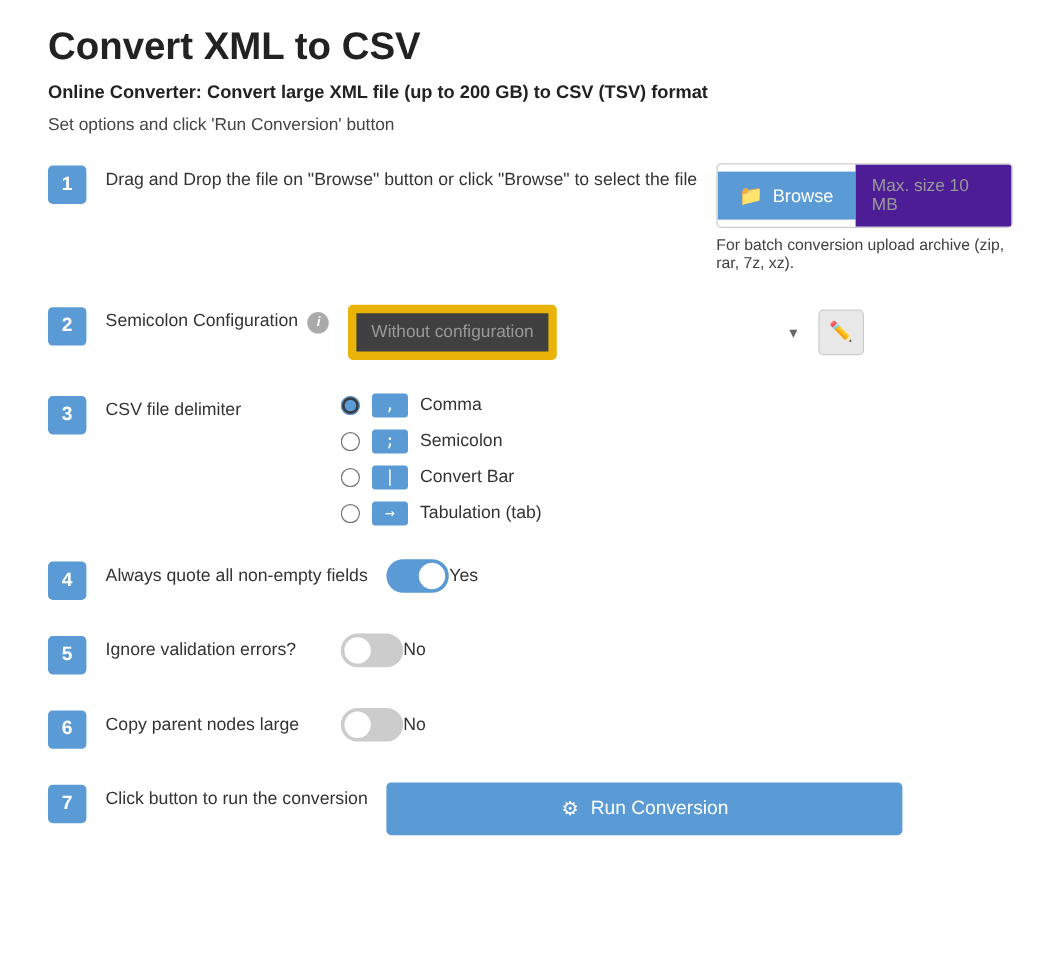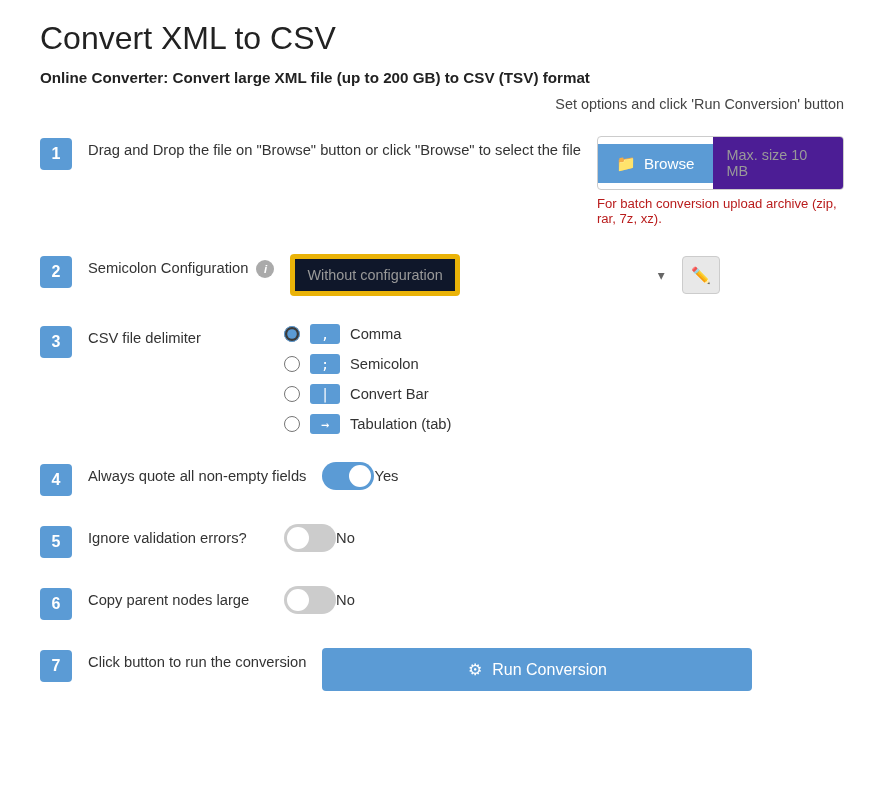--- a/index.html
+++ b/index.html
@@ -6,37 +6,36 @@
     body {
       font-family: Arial, sans-serif;
       background: #fff;
       color: #333;
       padding: 20px 40px;
       max-width: 884px;
     }
 
     h1 {
       font-size: 2rem;
-      font-weight: normal;
+      font-weight: bold;
       margin-bottom: 12px;
       color: #222;
     }
 
     .subtitle {
       font-weight: bold;
       font-size: 0.95rem;
       margin-bottom: 10px;
       color: #222;
     }
 
     .description {
       font-size: 0.9rem;
       color: #444;
       margin-bottom: 24px;
-      text-align: right;
     }
 
     .step-row {
       display: flex;
       align-items: flex-start;
       margin-bottom: 28px;
       gap: 16px;
     }
 
     .step-number {
@@ -90,40 +89,40 @@
 
     .browse-placeholder {
       padding: 10px 14px;
       color: #999;
       font-size: 0.9rem;
       background: #4c1d95;
     }
 
     .batch-note {
       font-size: 0.82rem;
-      color: #b91c1c;
+      color: #404040;
       margin-top: 6px;
     }
 
     
     .config-row {
       display: flex;
       gap: 8px;
       max-width: 430px;
       align-items: center;
     }
 
     .config-select {
       flex: 1;
       padding: 8px 12px;
-      border: 5px solid #eab308;
+      border: 7px solid #eab308;
       border-radius: 4px;
       font-size: 0.9rem;
       color: #999;
-      background: #0f172a;
+      background: #404040;
       appearance: none;
       cursor: pointer;
     }
 
     .config-edit-btn {
       width: 38px;
       height: 38px;
       background: #e8e8e8;
       border: 1px solid #ccc;
       border-radius: 4px;

